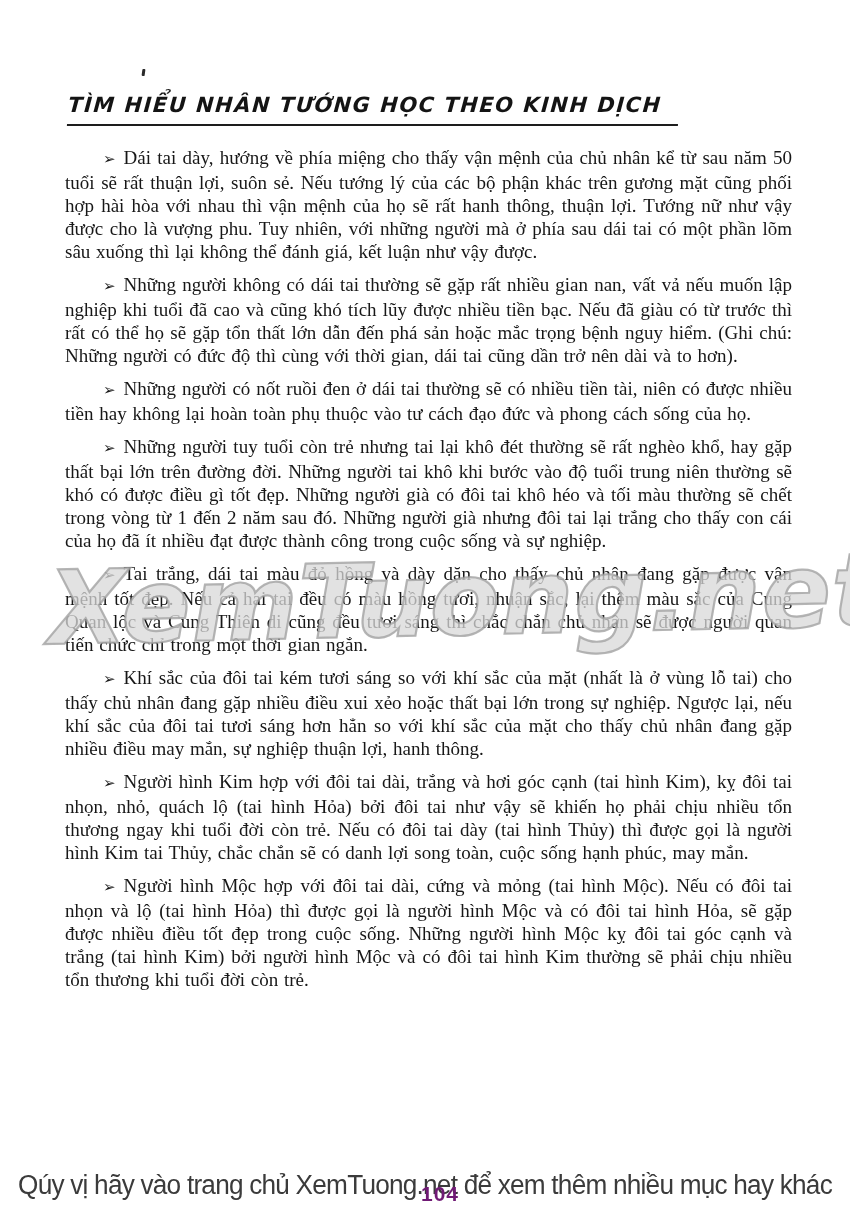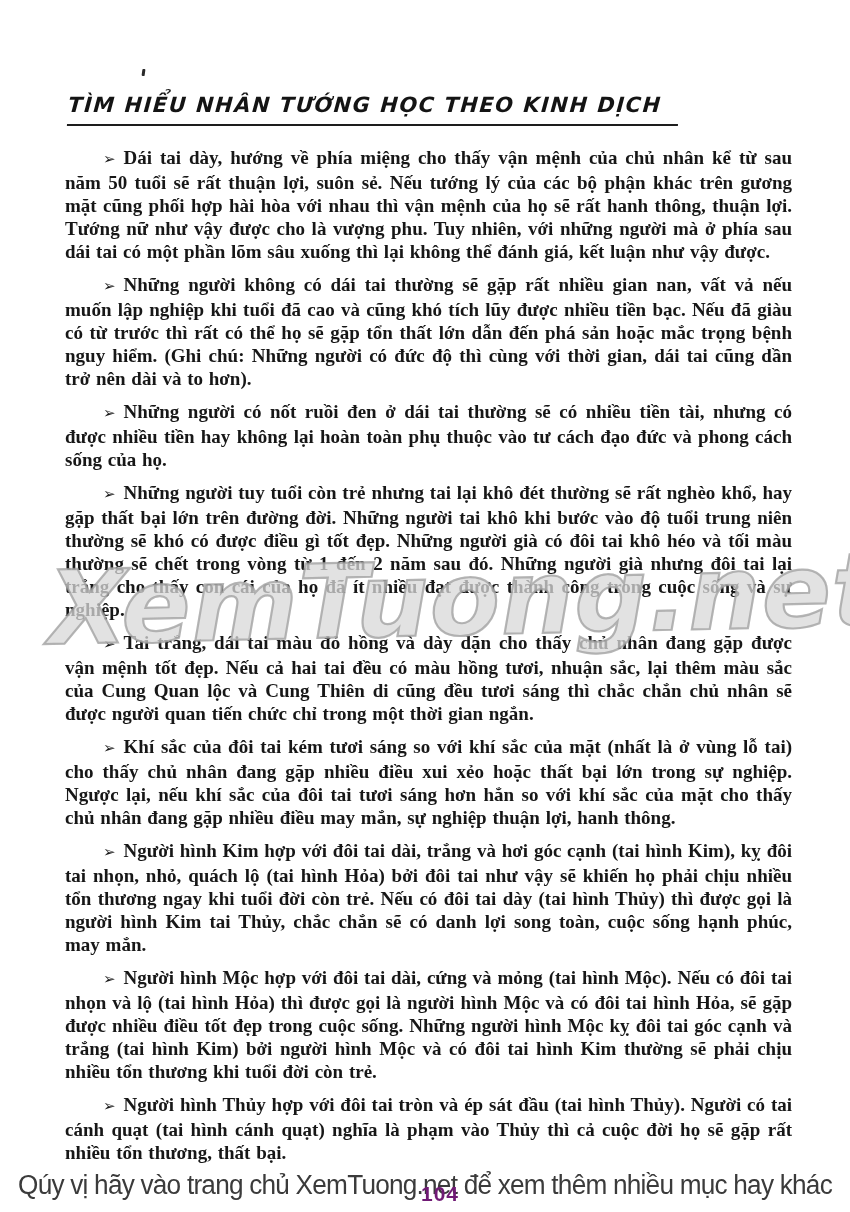--- a/index.html
+++ b/index.html
@@ -36,21 +36,20 @@
     position:absolute;left:65px;top:146px;width:727px;
   }
   p.para{
     font-size:19px;
     line-height:23px;
     margin:0 0 10px 0;
     text-align:justify;
     text-indent:38px;
     color:#171717;
     word-spacing:1px;
-    font-weight:bold;
   }
   .bullet{
     font-family:"DejaVu Sans",sans-serif;
     font-size:15px;
     color:#1a1a1a;
     padding-right:8px;
     font-style:normal;
   }
   .watermark{
     position:absolute;
@@ -95,27 +94,26 @@
 
   <span class="speck"></span>
 
   <div class="title-wrap">
     <span class="doc-title">TÌM HIỂU NHÂN TƯỚNG HỌC THEO KINH DỊCH</span>
   </div>
 
   <div class="content">
     <p class="para"><span class="bullet">➢</span><span>Dái tai dày, hướng về phía miệng cho thấy vận mệnh của chủ nhân kể từ sau năm 50 tuổi sẽ rất thuận lợi, suôn sẻ. Nếu tướng lý của các bộ phận khác trên gương mặt cũng phối hợp hài hòa với nhau thì vận mệnh của họ sẽ rất hanh thông, thuận lợi. Tướng nữ như vậy được cho là vượng phu. Tuy nhiên, với những người mà ở phía sau dái tai có một phần lõm sâu xuống thì lại không thể đánh giá, kết luận như vậy được.</span></p>
     <p class="para"><span class="bullet">➢</span><span>Những người không có dái tai thường sẽ gặp rất nhiều gian nan, vất vả nếu muốn lập nghiệp khi tuổi đã cao và cũng khó tích lũy được nhiều tiền bạc. Nếu đã giàu có từ trước thì rất có thể họ sẽ gặp tổn thất lớn dẫn đến phá sản hoặc mắc trọng bệnh nguy hiểm. (Ghi chú: Những người có đức độ thì cùng với thời gian, dái tai cũng dần trở nên dài và to hơn).</span></p>
-    <p class="para"><span class="bullet">➢</span><span>Những người có nốt ruồi đen ở dái tai thường sẽ có nhiều tiền tài, nhưng có được nhiều tiền hay không lại hoàn toàn phụ thuộc vào tư cách đạo đức và phong cách sống của họ.</span></p>
+    <p class="para"><span class="bullet">➢</span><span>Những người có nốt ruồi đen ở dái tai thường sẽ có nhiều tiền tài, niên có được nhiều tiền hay không lại hoàn toàn phụ thuộc vào tư cách đạo đức và phong cách sống của họ.</span></p>
     <p class="para"><span class="bullet">➢</span><span>Những người tuy tuổi còn trẻ nhưng tai lại khô đét thường sẽ rất nghèo khổ, hay gặp thất bại lớn trên đường đời. Những người tai khô khi bước vào độ tuổi trung niên thường sẽ khó có được điều gì tốt đẹp. Những người già có đôi tai khô héo và tối màu thường sẽ chết trong vòng từ 1 đến 2 năm sau đó. Những người già nhưng đôi tai lại trắng cho thấy con cái của họ đã ít nhiều đạt được thành công trong cuộc sống và sự nghiệp.</span></p>
     <p class="para"><span class="bullet">➢</span><span>Tai trắng, dái tai màu đỏ hồng và dày dặn cho thấy chủ nhân đang gặp được vận mệnh tốt đẹp. Nếu cả hai tai đều có màu hồng tươi, nhuận sắc, lại thêm màu sắc của Cung Quan lộc và Cung Thiên di cũng đều tươi sáng thì chắc chắn chủ nhân sẽ được người quan tiến chức chỉ trong một thời gian ngắn.</span></p>
     <p class="para"><span class="bullet">➢</span><span>Khí sắc của đôi tai kém tươi sáng so với khí sắc của mặt (nhất là ở vùng lỗ tai) cho thấy chủ nhân đang gặp nhiều điều xui xẻo hoặc thất bại lớn trong sự nghiệp. Ngược lại, nếu khí sắc của đôi tai tươi sáng hơn hẳn so với khí sắc của mặt cho thấy chủ nhân đang gặp nhiều điều may mắn, sự nghiệp thuận lợi, hanh thông.</span></p>
     <p class="para"><span class="bullet">➢</span><span>Người hình Kim hợp với đôi tai dài, trắng và hơi góc cạnh (tai hình Kim), kỵ đôi tai nhọn, nhỏ, quách lộ (tai hình Hỏa) bởi đôi tai như vậy sẽ khiến họ phải chịu nhiều tổn thương ngay khi tuổi đời còn trẻ. Nếu có đôi tai dày (tai hình Thủy) thì được gọi là người hình Kim tai Thủy, chắc chắn sẽ có danh lợi song toàn, cuộc sống hạnh phúc, may mắn.</span></p>
     <p class="para"><span class="bullet">➢</span><span>Người hình Mộc hợp với đôi tai dài, cứng và mỏng (tai hình Mộc). Nếu có đôi tai nhọn và lộ (tai hình Hỏa) thì được gọi là người hình Mộc và có đôi tai hình Hỏa, sẽ gặp được nhiều điều tốt đẹp trong cuộc sống. Những người hình Mộc kỵ đôi tai góc cạnh và trắng (tai hình Kim) bởi người hình Mộc và có đôi tai hình Kim thường sẽ phải chịu nhiều tổn thương khi tuổi đời còn trẻ.</span></p>
-    <p class="para"><span class="bullet">➢</span><span>Người hình Thủy hợp với đôi tai tròn và ép sát đầu (tai hình Thủy). Người có tai cánh quạt (tai hình cánh quạt) nghĩa là phạm vào Thủy thì cả cuộc đời họ sẽ gặp rất nhiều tổn thương, thất bại.</span></p>
   </div>
 
   <div class="watermark">XemTuong.net</div>
 
   <div class="footer">Qúy vị hãy vào trang chủ XemTuong.net để xem thêm nhiều mục hay khác</div>
 
   <div class="page-number">104</div>
 
 </div>
 

